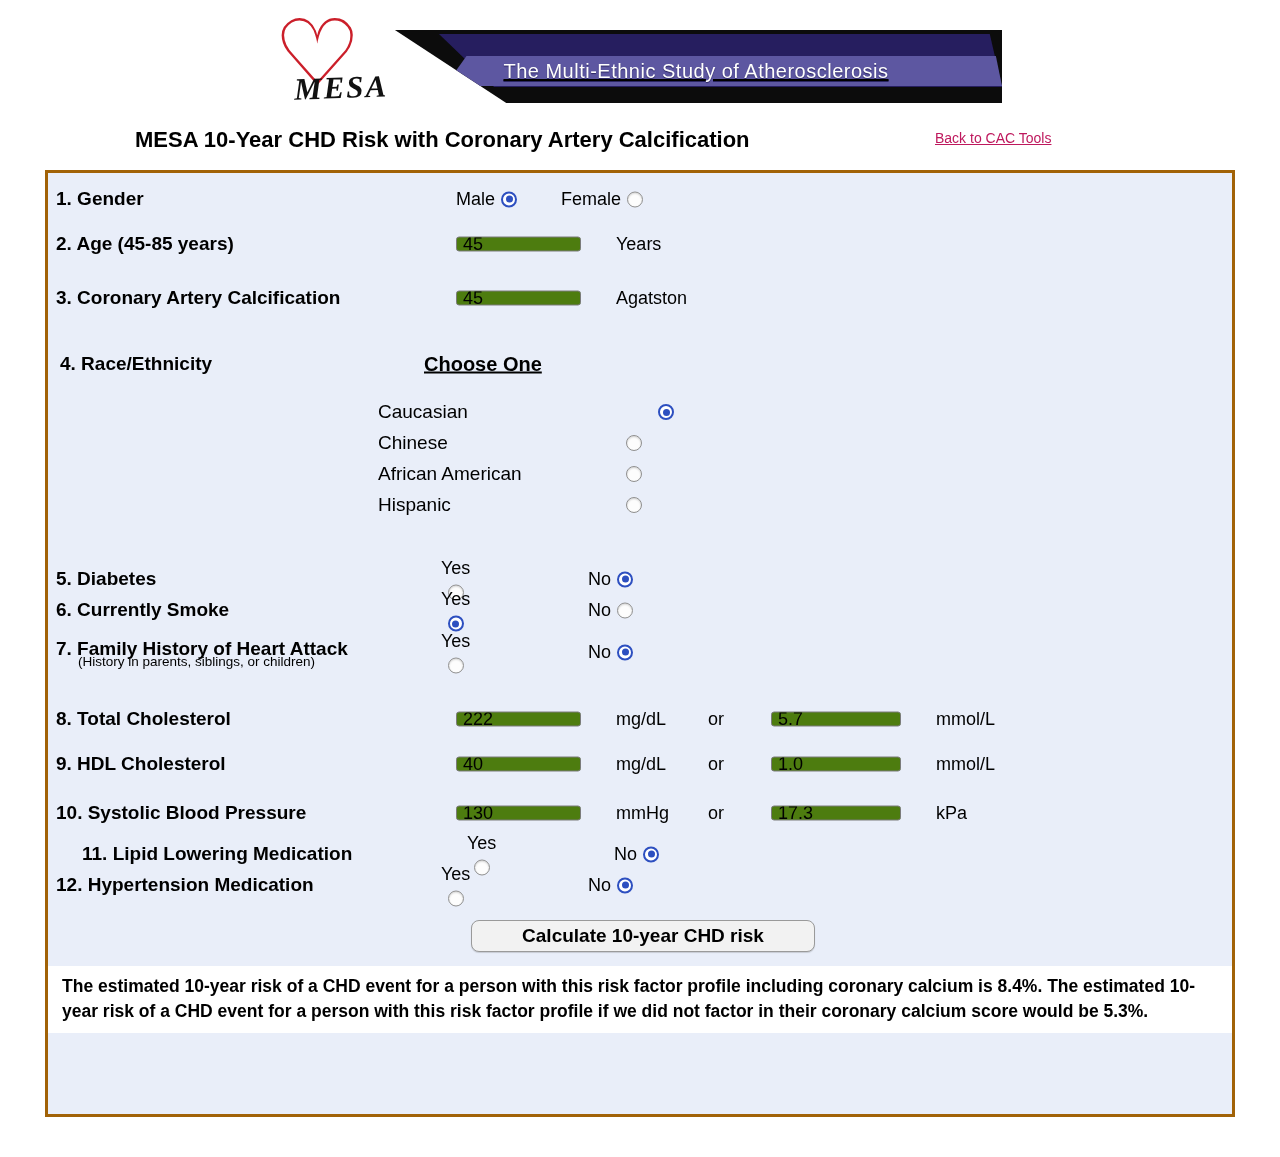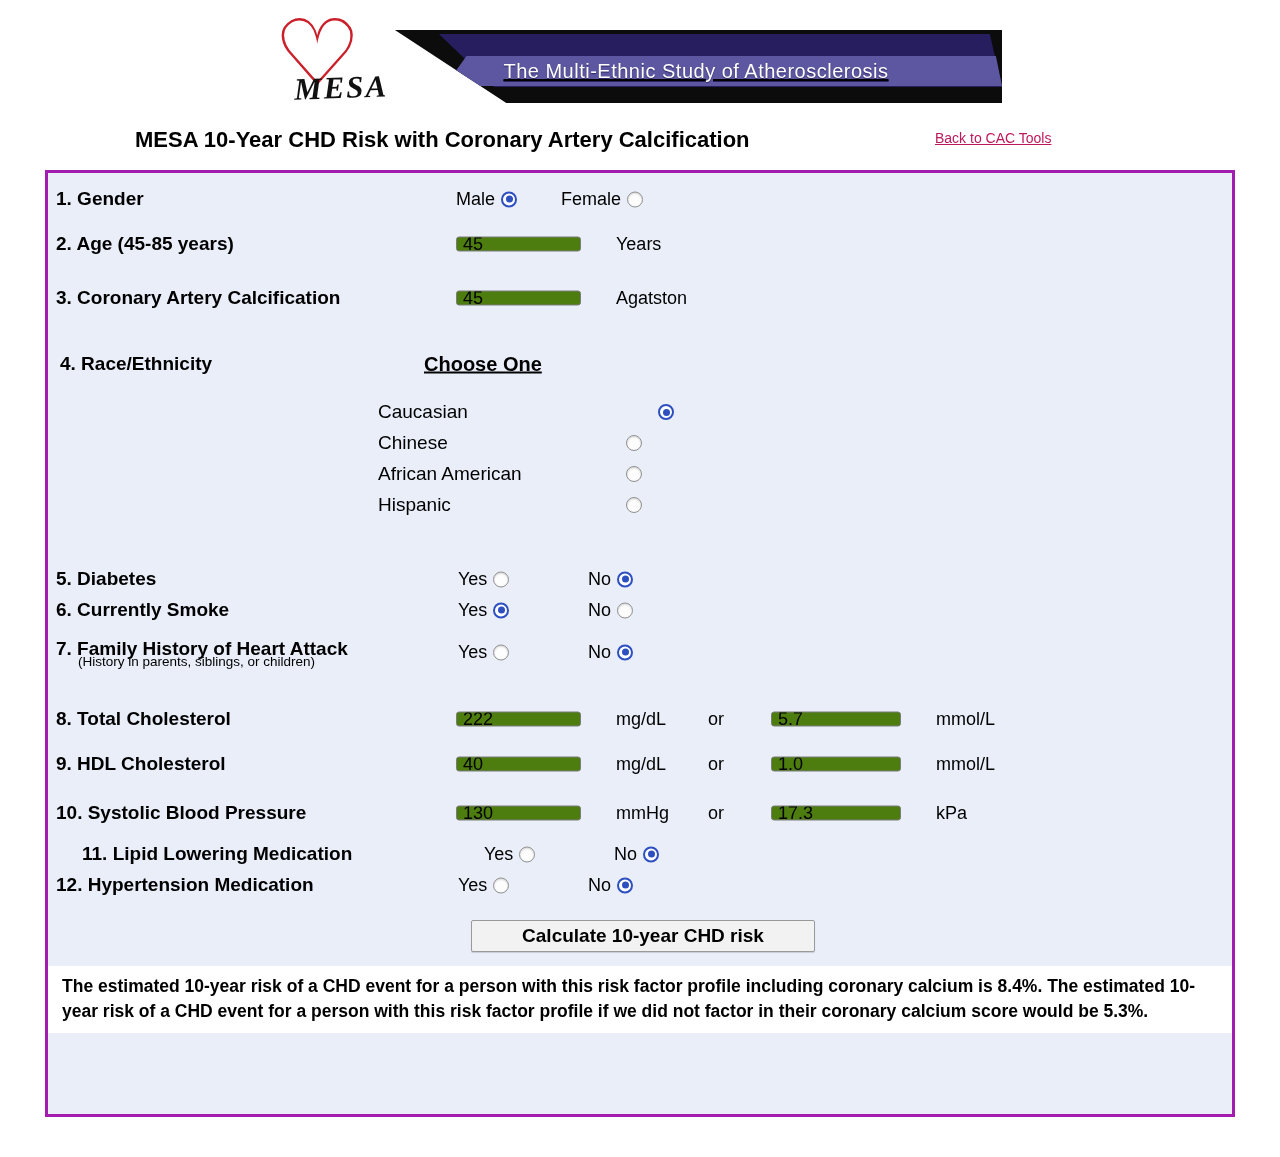--- a/index.html
+++ b/index.html
@@ -25,21 +25,21 @@
   .banner-stripe span { color:#ffffff; font-size:20px; letter-spacing:0.5px;
                         text-shadow:0 1px 1px #2a2560; }
 
   
   .page-title { position:absolute; left:135px; top:127px; font-size:22px; font-weight:bold; color:#000; }
   .back-link { position:absolute; left:935px; top:130px; font-size:14px; color:#be185d;
                text-decoration:underline; cursor:pointer; }
 
   
   .form-box { position:absolute; left:45px; top:170px; width:1190px; height:947px;
-              background:#e9eef9; border:3px solid #a21caf; }
+              background:#e9eef9; border:3px solid #a16207; }
   .row { position:absolute; left:0; width:100%; }
   .row > * { position:absolute; top:50%; transform:translateY(-50%); white-space:nowrap; }
   .lbl { left:8px; font-size:19px; font-weight:bold; color:#000; }
   .txt { font-size:18px; color:#000; }
 
   
   .radio { display:inline-block; width:16px; height:16px; border-radius:50%;
            border:1px solid #8f8f8f; background:#fdfdfd; cursor:pointer;
            box-shadow:inset 0 1px 2px rgba(0,0,0,0.18); position:relative; }
   .radio.checked { border:2px solid #2d4fc0; background:#fff; box-shadow:none; }
@@ -54,33 +54,33 @@
             padding:2px 6px; color:#000; }
   .tinput2 { width:130px; }
 
   
   .c-ctrl1 { left:408px; }
   .c-gender2 { left:513px; }
   .c-unit1 { left:568px; }
   .c-or { left:660px; }
   .c-input2 { left:723px; }
   .c-unit2 { left:888px; }
-  .c-yes { left:410px; }
+  .c-yes { left:393px;flex-direction:column; }
   .c-no { left:540px; }
 
   
   .choose-one { left:376px; font-size:20px; font-weight:bold; text-decoration:underline; }
   .race-name { left:330px; font-size:19px; }
   .race-radio { left:578px; }
 
   .sub-lbl { position:absolute; left:30px; top:28px; font-size:13.5px; font-weight:normal;
              color:#000; transform:none; }
 
   .calc-btn { position:absolute; left:423px; top:747px; width:344px; height:32px;
-              background:#f2f2f2; border:1px solid #9a9a9a; border-radius:2px;
+              background:#f2f2f2; border:1px solid #9a9a9a; border-radius:8px;
               font-family:"Liberation Sans", sans-serif; font-size:19px; font-weight:bold;
               color:#000; cursor:pointer; box-shadow:0 1px 1px rgba(0,0,0,0.15); }
 
   .result-band { position:absolute; left:0; top:793px; width:1184px; background:#ffffff;
                  padding:8px 14px; font-size:17.5px; font-weight:bold; color:#000;
                  text-align:left; line-height:1.45; }
 </style>
 </head>
 <body>
 

